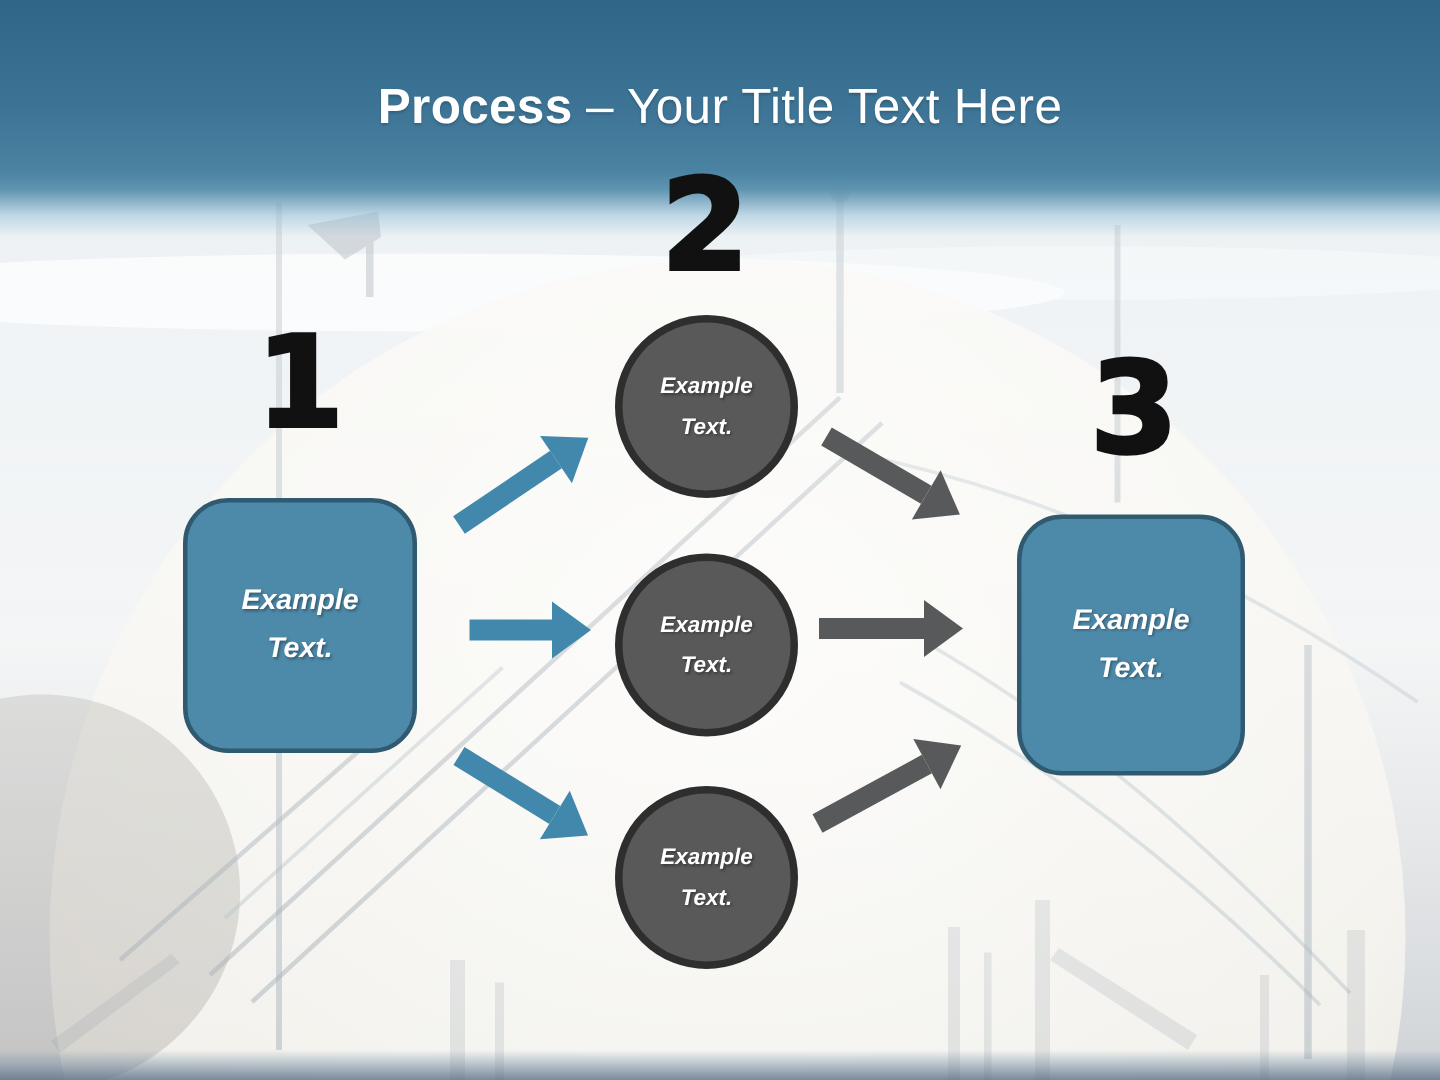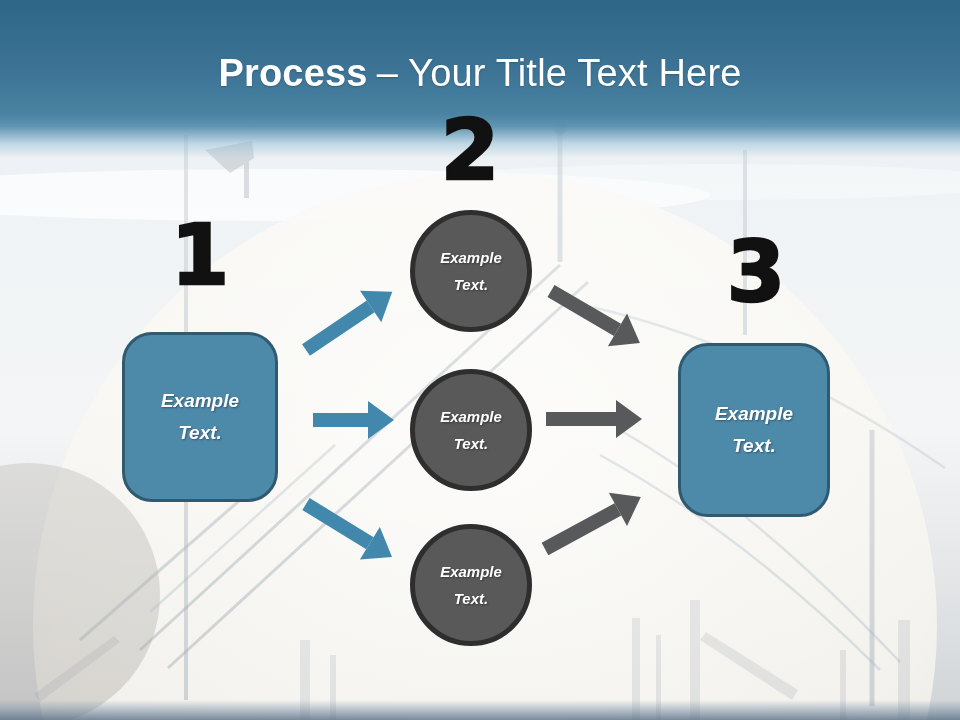--- a/index.html
+++ b/index.html
@@ -17,21 +17,21 @@
 
   
   .header {
     position:absolute; left:0; top:0; width:960px; height:158px; z-index:2;
     background: linear-gradient(180deg,
       #2e6687 0%, #3d7495 45%, #4a82a2 72%,
       rgba(88,144,174,0.95) 80%, rgba(140,185,210,0.45) 91%, rgba(200,225,240,0) 100%);
   }
   .title {
     position:absolute; left:0; top:52px; width:960px; z-index:3;
-    text-align:center; color:#ffffff; font-size:38px; letter-spacing:0.2px;
+    text-align:center; color:#ffffff; font-size:33px; letter-spacing:0.2px;
     text-shadow: 0 1px 2px rgba(0,0,0,0.2);
   }
   .title .emph { font-weight:700; }
   .title .rest { font-weight:400; margin-left:9px; }
 
   
   .footer-strip {
     position:absolute; left:0; bottom:0; width:960px; height:20px; z-index:2;
     background: linear-gradient(180deg,
       rgba(130,155,178,0) 0%, rgba(118,142,165,0.45) 45%, rgba(92,112,133,0.8) 100%);

